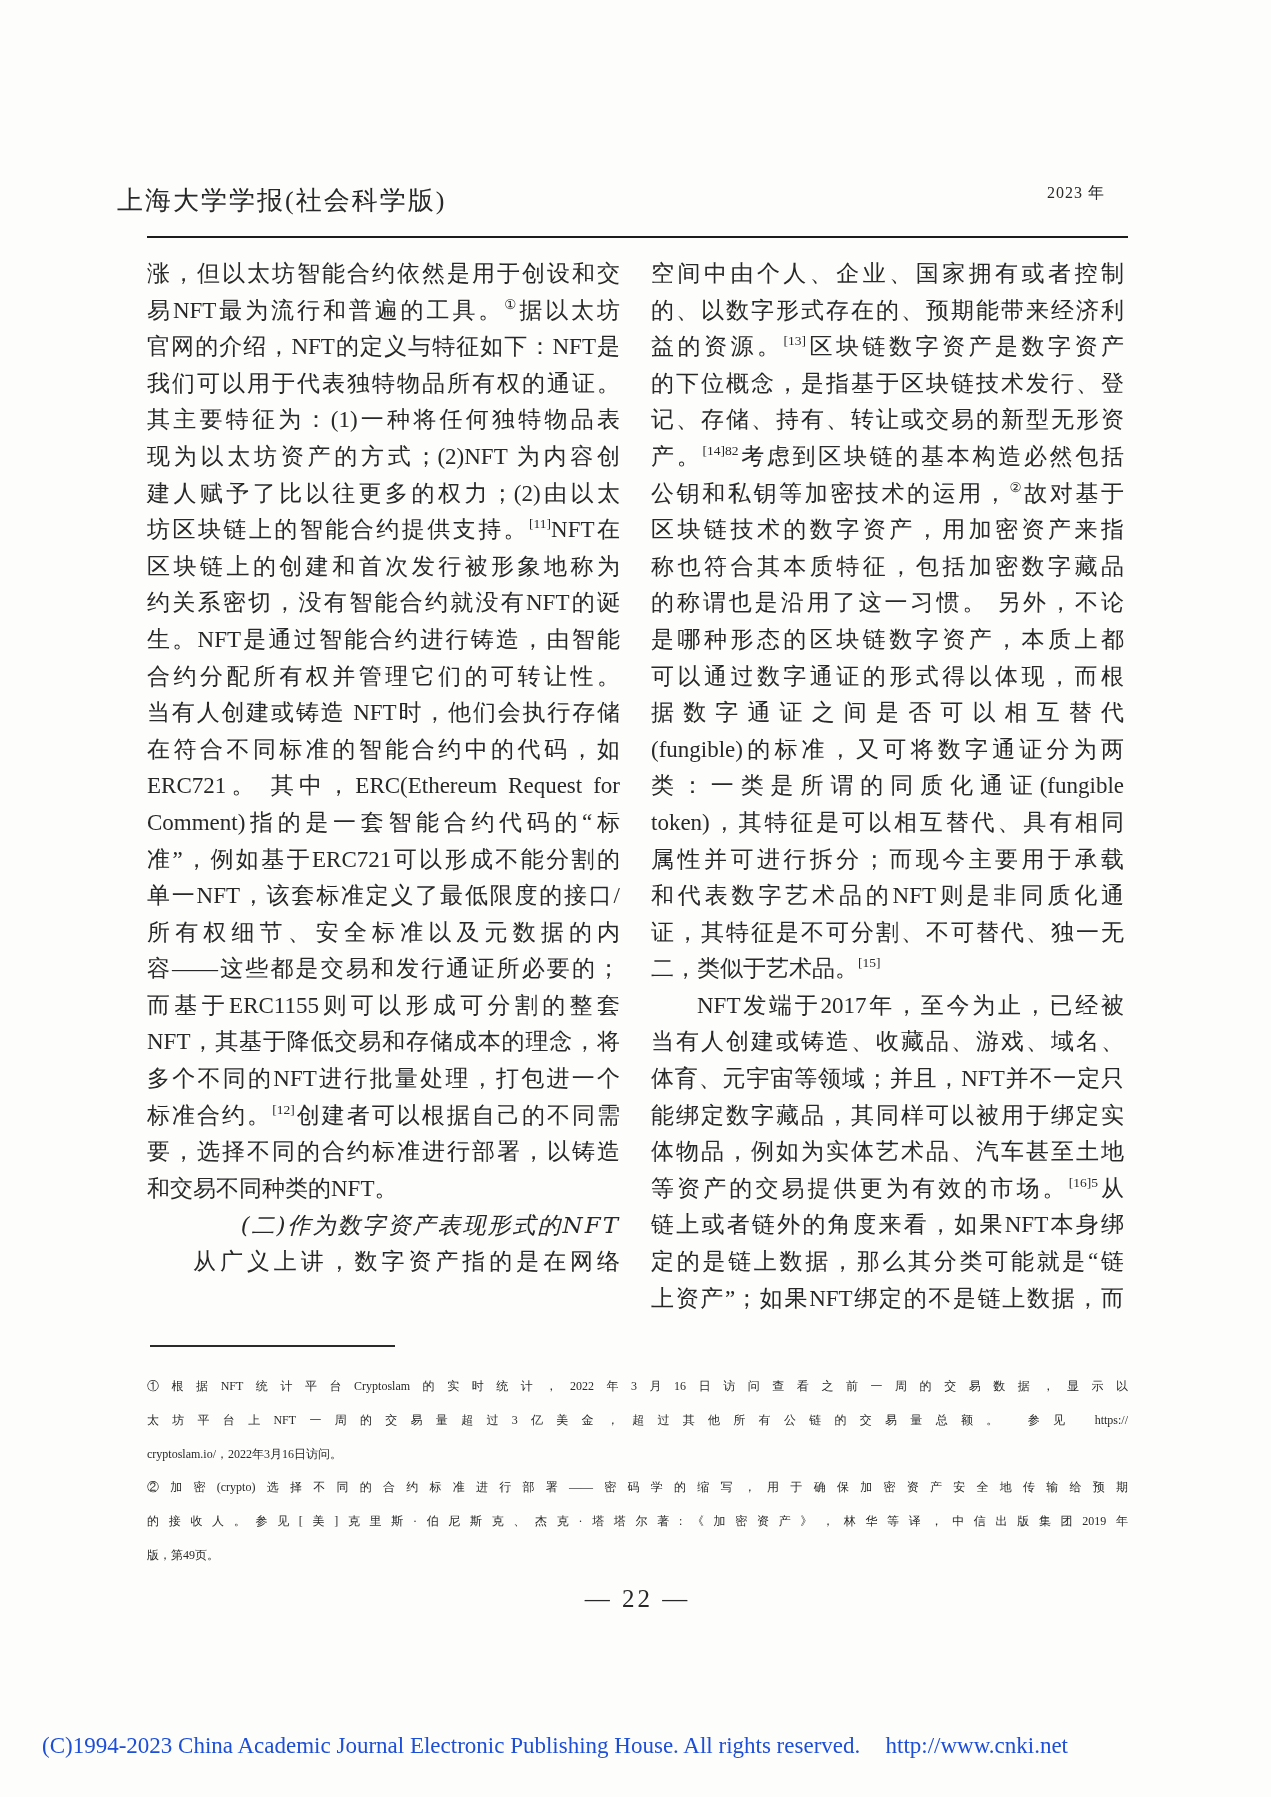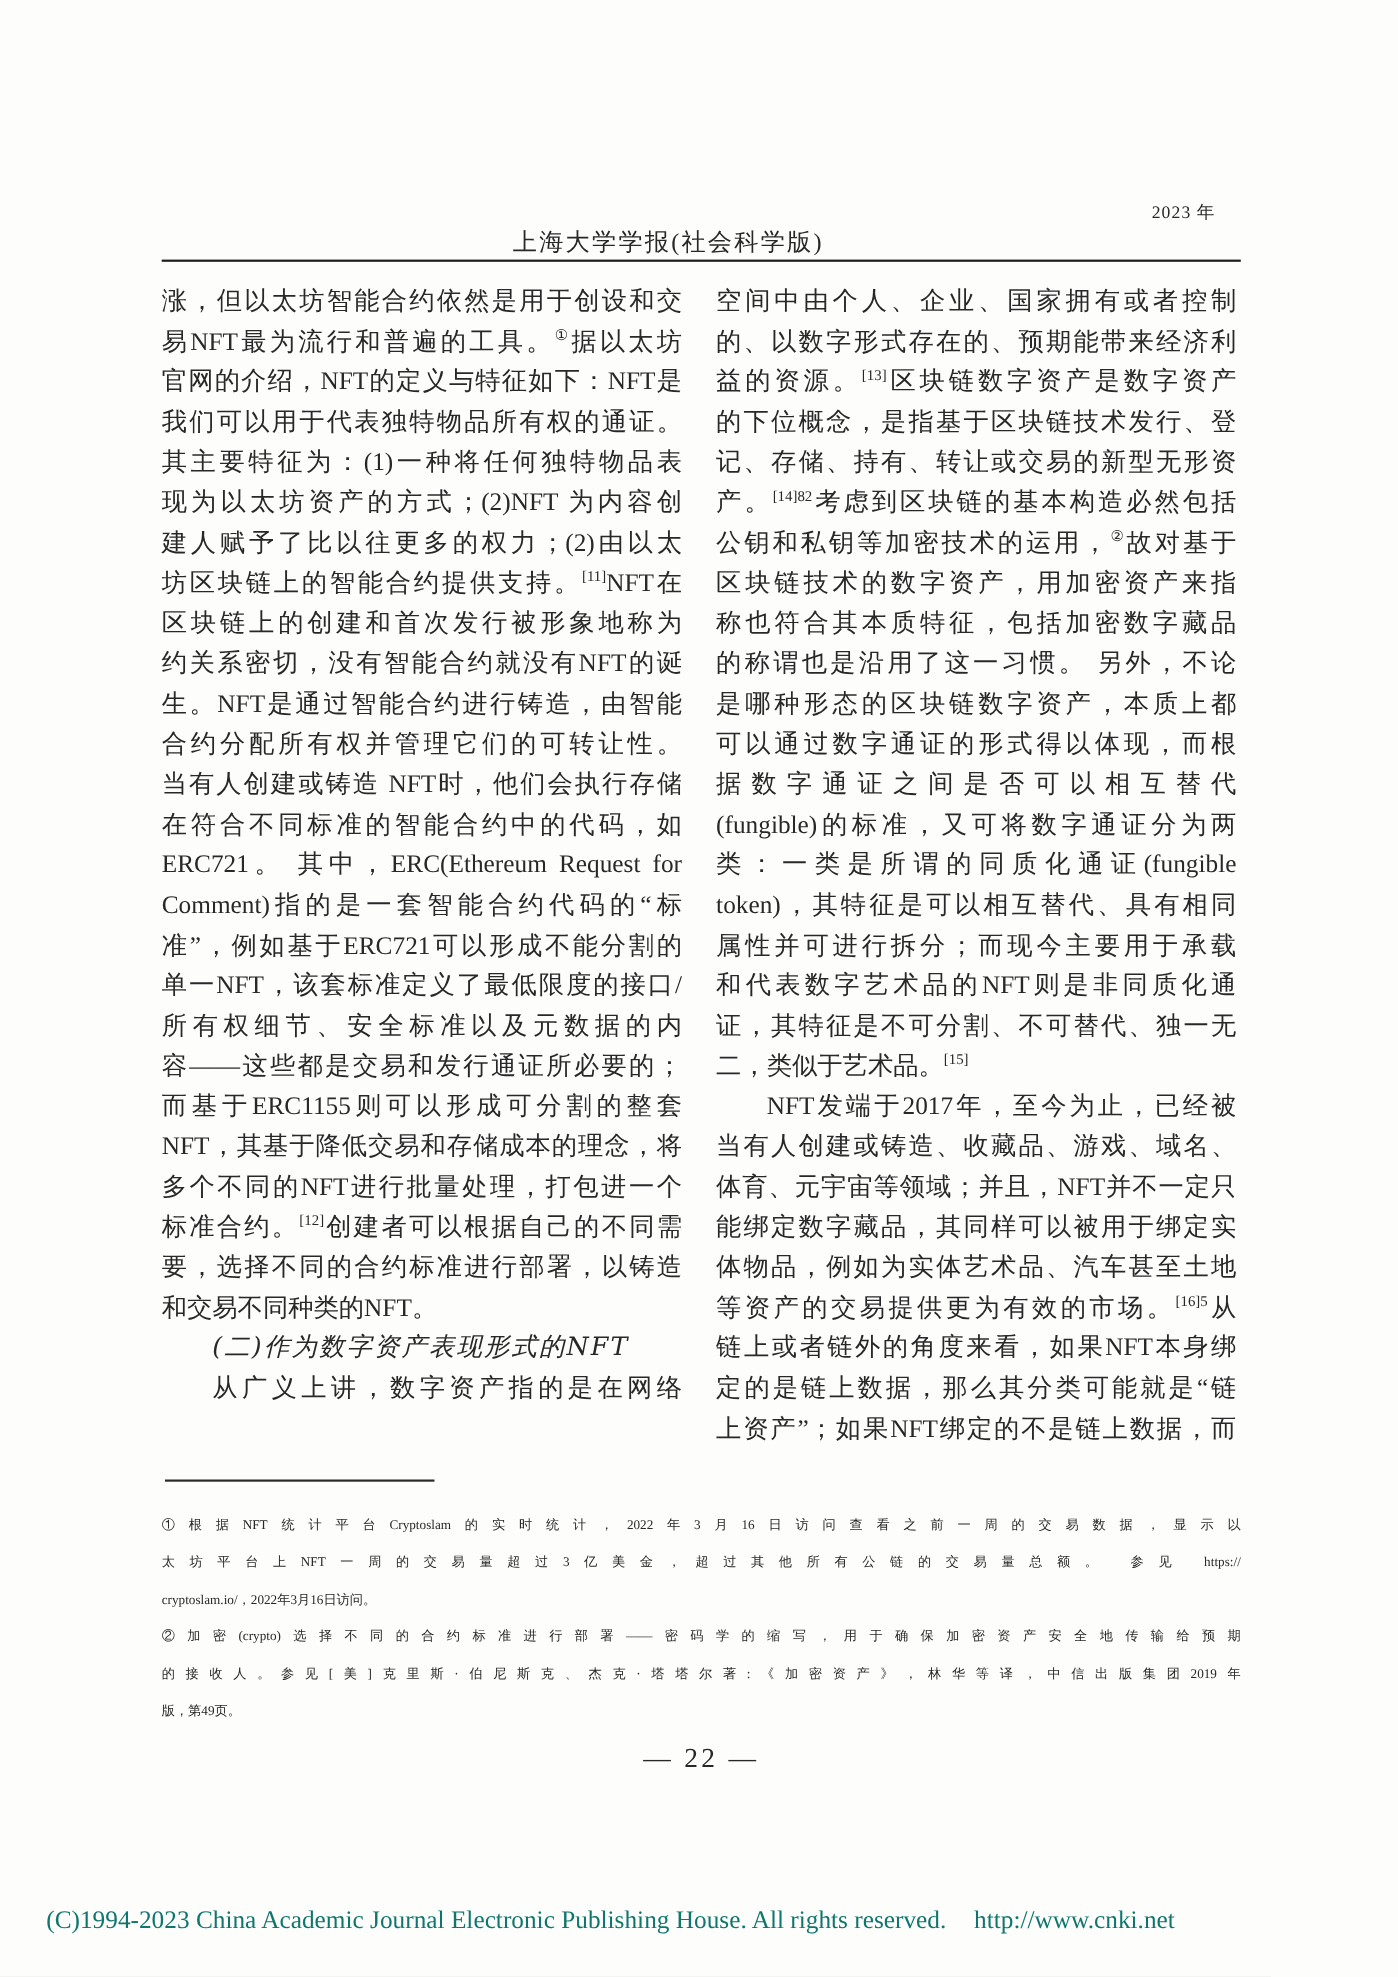--- a/index.html
+++ b/index.html
@@ -8,21 +8,21 @@
     width:1271px;height:1797px;
     margin:0 auto;
     background:#fdfdfc;
     color:#282828;
     font-family:"Liberation Serif","DejaVu Serif",serif;
     overflow:hidden;
   }
   
   .journal-title{
     position:absolute;top:183px;left:117px;width:981px;
-    text-align:center;font-size:22px;letter-spacing:2px;margin-top:22px;
+    font-size:26px;letter-spacing:2px;
   }
   .journal-year{
     position:absolute;top:183px;right:166px;
     font-size:16px;letter-spacing:1px;
   }
   .header-rule{
     position:absolute;top:236px;left:147px;width:981px;height:2px;
     background:#1c1c1c;
   }
   
@@ -35,21 +35,21 @@
     height:36.6px;line-height:36.6px;font-size:23px;
     white-space:nowrap;overflow:visible;
   }
   .line.just{
     white-space:normal;
     text-align:justify;
     text-align-last:justify;
     -moz-text-align-last:justify;
     text-justify:inter-character;
   }
-  .line.indent{text-indent:2em;}
+  .line.indent{text-indent:2em;text-align:right;}
   .line.heading{
     font-style:italic;
     letter-spacing:2px;
     font-family:"DejaVu Serif","Liberation Serif",serif;
   }
   sup{
     font-size:13.5px;line-height:0;vertical-align:9px;letter-spacing:0;
   }
   
   .footnote-rule{
@@ -70,21 +70,21 @@
     text-justify:inter-character;
   }
   
   .page-number{
     position:absolute;top:1585px;left:147px;width:981px;
     text-align:center;font-size:25px;letter-spacing:3px;
   }
   .copyright{
     position:absolute;top:1733px;left:42px;width:1026px;
     display:flex;justify-content:space-between;
-    color:#0f766e;font-size:23px;
+    color:#1d4ed8;font-size:23px;
   }
 </style>
 </head>
 <body>
 
 <div class="page">
 
   <div class="journal-title">上海大学学报(社会科学版)</div>
   <div class="journal-year">2023 年</div>
   <div class="header-rule"></div>

